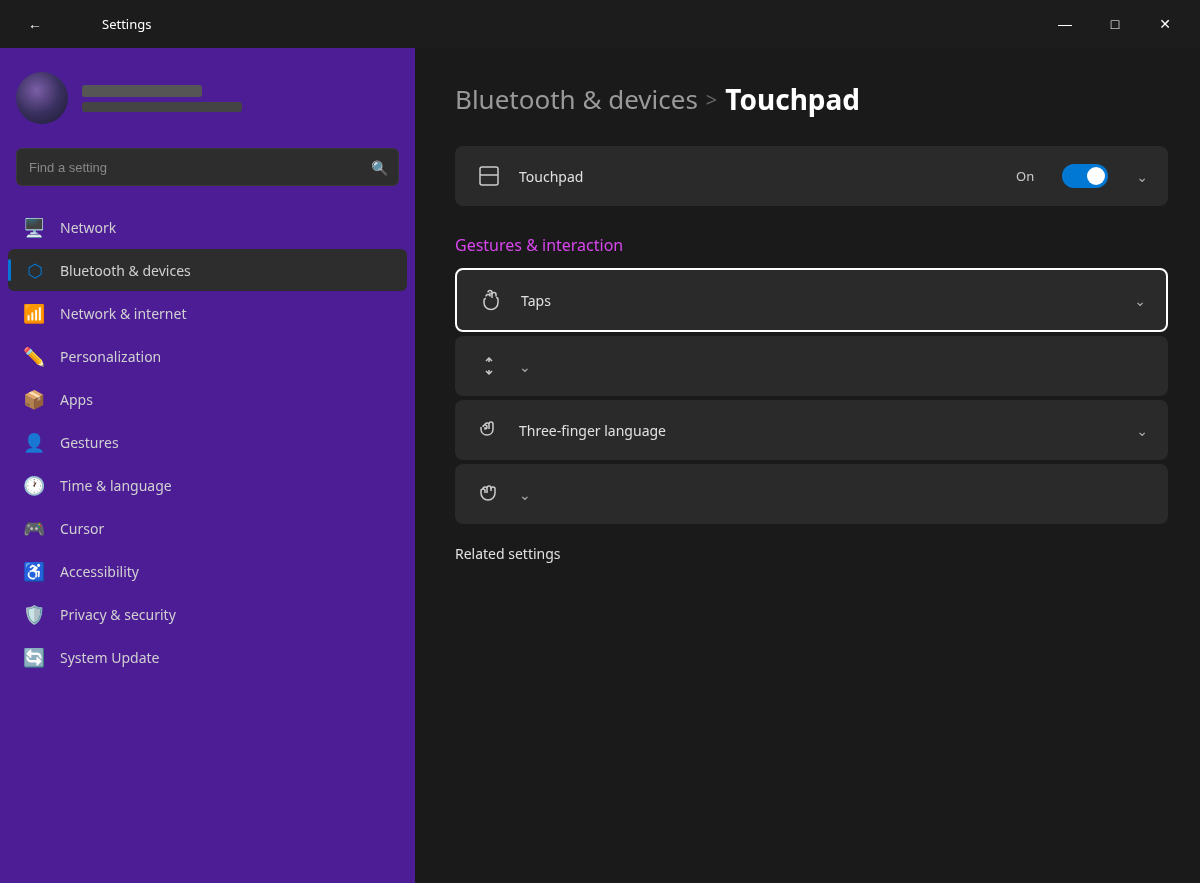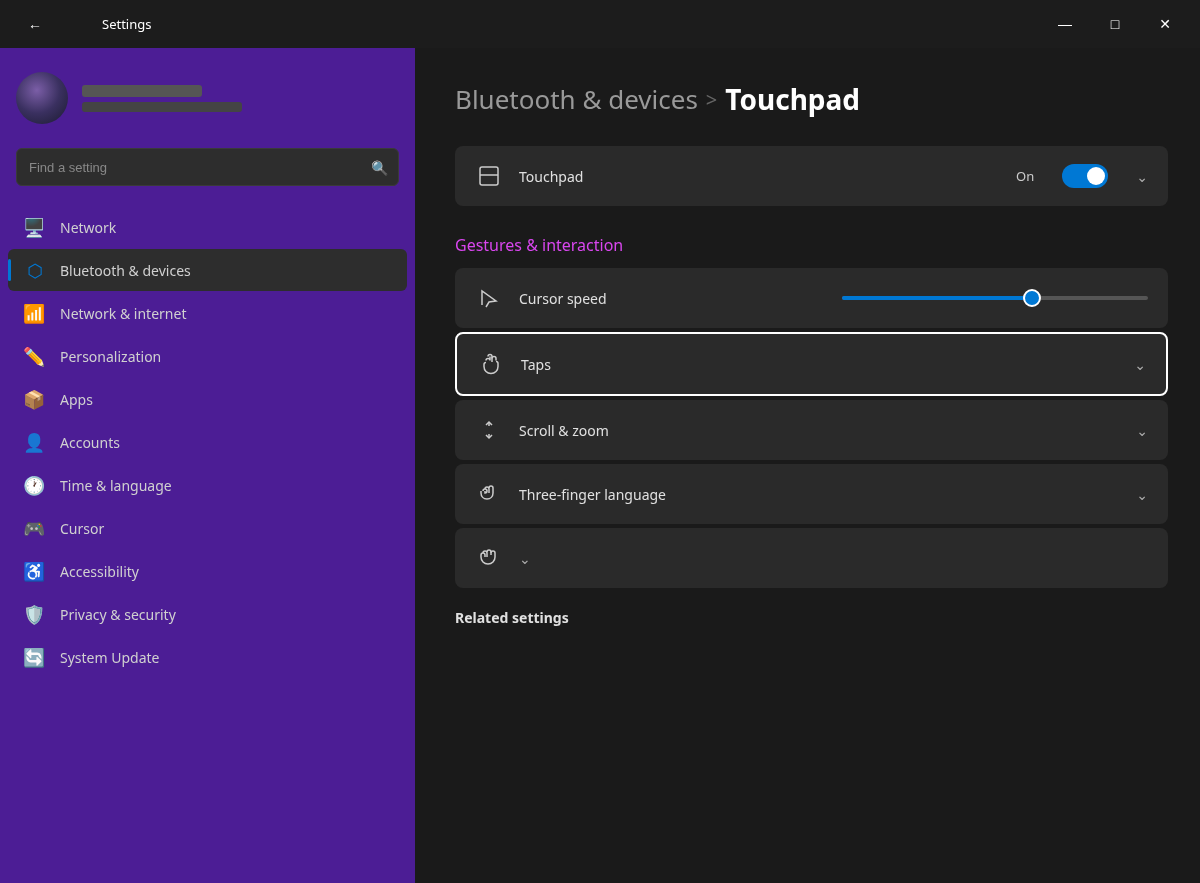--- a/index.html
+++ b/index.html
@@ -300,21 +300,21 @@
     
     .card-highlighted {
       background: #2a2a2a;
       border: 2px solid #ffffff;
       border-radius: 8px;
       margin-bottom: 4px;
     }
 
     .related-title {
       font-size: 14px;
-      font-weight: 700;
+      font-weight: 400;
       color: #e0e0e0;
       margin-top: 20px;
     }
 
     
     ::-webkit-scrollbar { width: 6px; }
     ::-webkit-scrollbar-track { background: transparent; }
     ::-webkit-scrollbar-thumb { background: #444; border-radius: 3px; }
   </style>
 </head>
@@ -364,21 +364,21 @@
     <div class="nav-item">
       <span class="nav-icon">✏️</span>
       <span class="nav-label">Personalization</span>
     </div>
     <div class="nav-item">
       <span class="nav-icon">📦</span>
       <span class="nav-label">Apps</span>
     </div>
     <div class="nav-item">
       <span class="nav-icon">👤</span>
-      <span class="nav-label">Accounts</span>
+      <span class="nav-label">Gestures</span>
     </div>
     <div class="nav-item">
       <span class="nav-icon">🕐</span>
       <span class="nav-label">Time &amp; language</span>
     </div>
     <div class="nav-item">
       <span class="nav-icon">🎮</span>
       <span class="nav-label">Cursor</span>
     </div>
     <div class="nav-item">
@@ -418,36 +418,20 @@
           <div class="toggle">
             <div class="toggle-thumb"></div>
           </div>
           <span class="chevron">⌄</span>
         </div>
       </div>
     </div>
 
     <div class="section-title" style="padding-top:24px;">Gestures &amp; interaction</div>
 
-    <div class="card">
-      <div class="card-row">
-        <span class="card-icon">
-          <svg width="22" height="22" viewBox="0 0 22 22" fill="none" stroke="#ccc" stroke-width="1.5">
-            <polyline points="4,18 4,4 18,14 11,15 8,20"></polyline>
-          </svg>
-        </span>
-        <span class="card-label">Cursor speed</span>
-        <div class="slider-container">
-          <div class="slider-track">
-            <div class="slider-fill"></div>
-            <div class="slider-thumb"></div>
-          </div>
-        </div>
-      </div>
-    </div>
 
     <div class="card-highlighted">
       <div class="card-row">
         <span class="card-icon">
           <svg width="24" height="24" viewBox="0 0 24 24" fill="none" stroke="#ccc" stroke-width="1.5">
             <path d="M9 4.5a2 2 0 0 1 2-2v0a2 2 0 0 1 2 2v5.5"></path>
             <path d="M13 6.5a2 2 0 0 1 2-2v0a2 2 0 0 1 2 2v2"></path>
             <path d="M7 8.5a2 2 0 0 1 2-2v0a2 2 0 0 1 2 2v-4"></path>
             <path d="M17 9.5a2 2 0 0 1 2 2v3c0 4-3 7-7 7s-7-3-7-7v-2a2 2 0 0 1 2-2v0"></path>
           </svg>
@@ -462,21 +446,20 @@
     <div class="card">
       <div class="card-row">
         <span class="card-icon">
           <svg width="22" height="22" viewBox="0 0 22 22" fill="none" stroke="#ccc" stroke-width="1.5">
             <polyline points="11,3 11,7"></polyline>
             <polyline points="11,15 11,19"></polyline>
             <polyline points="8,6 11,3 14,6"></polyline>
             <polyline points="8,16 11,19 14,16"></polyline>
           </svg>
         </span>
-        <span class="card-label">Scroll &amp; zoom</span>
         <div class="card-right">
           <span class="chevron">⌄</span>
         </div>
       </div>
     </div>
 
     <div class="card">
       <div class="card-row">
         <span class="card-icon">
           <svg width="24" height="24" viewBox="0 0 24 24" fill="none" stroke="#ccc" stroke-width="1.5">

